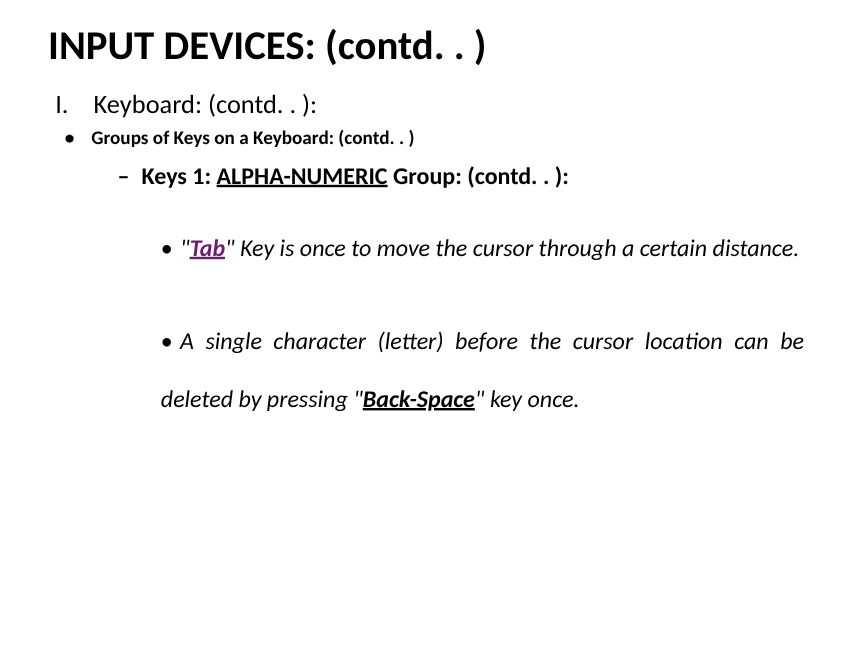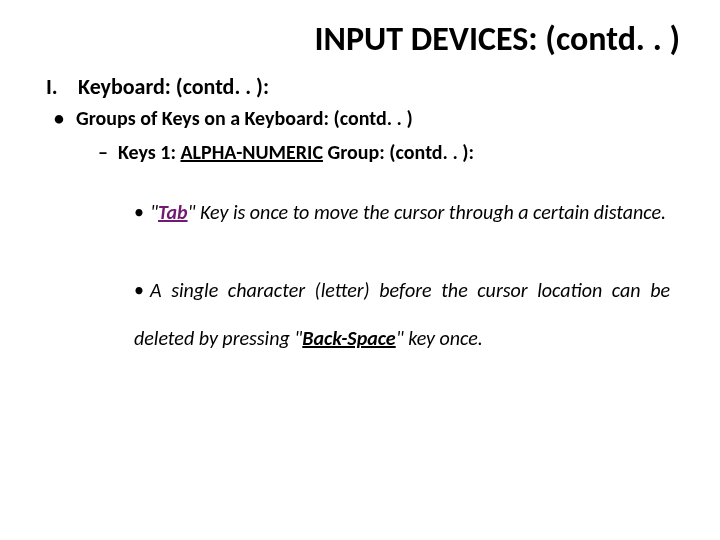--- a/index.html
+++ b/index.html
@@ -7,35 +7,35 @@
     width: 720px;
     height: 540px;
     background: #fff;
     font-family: Calibri, Arial, sans-serif;
     padding: 18px 40px 20px 40px;
     color: #000;
   }
   .title {
     font-size: 34px;
     font-weight: bold;
-    text-align: right;
+    text-align: left;
     margin-bottom: 14px;
   }
   .level1 {
     font-size: 22px;
-    font-weight: bold;
+    font-weight: normal;
     margin-left: 6px;
     margin-bottom: 6px;
   }
   .level1 .marker {
     display: inline-block;
     width: 32px;
   }
   .level2 {
-    font-size: 20px;
+    font-size: 16px;
     font-weight: bold;
     margin-left: 14px;
     margin-bottom: 10px;
   }
   .level2 .bullet {
     display: inline-block;
     width: 22px;
   }
   .level3 {
     font-size: 20px;

